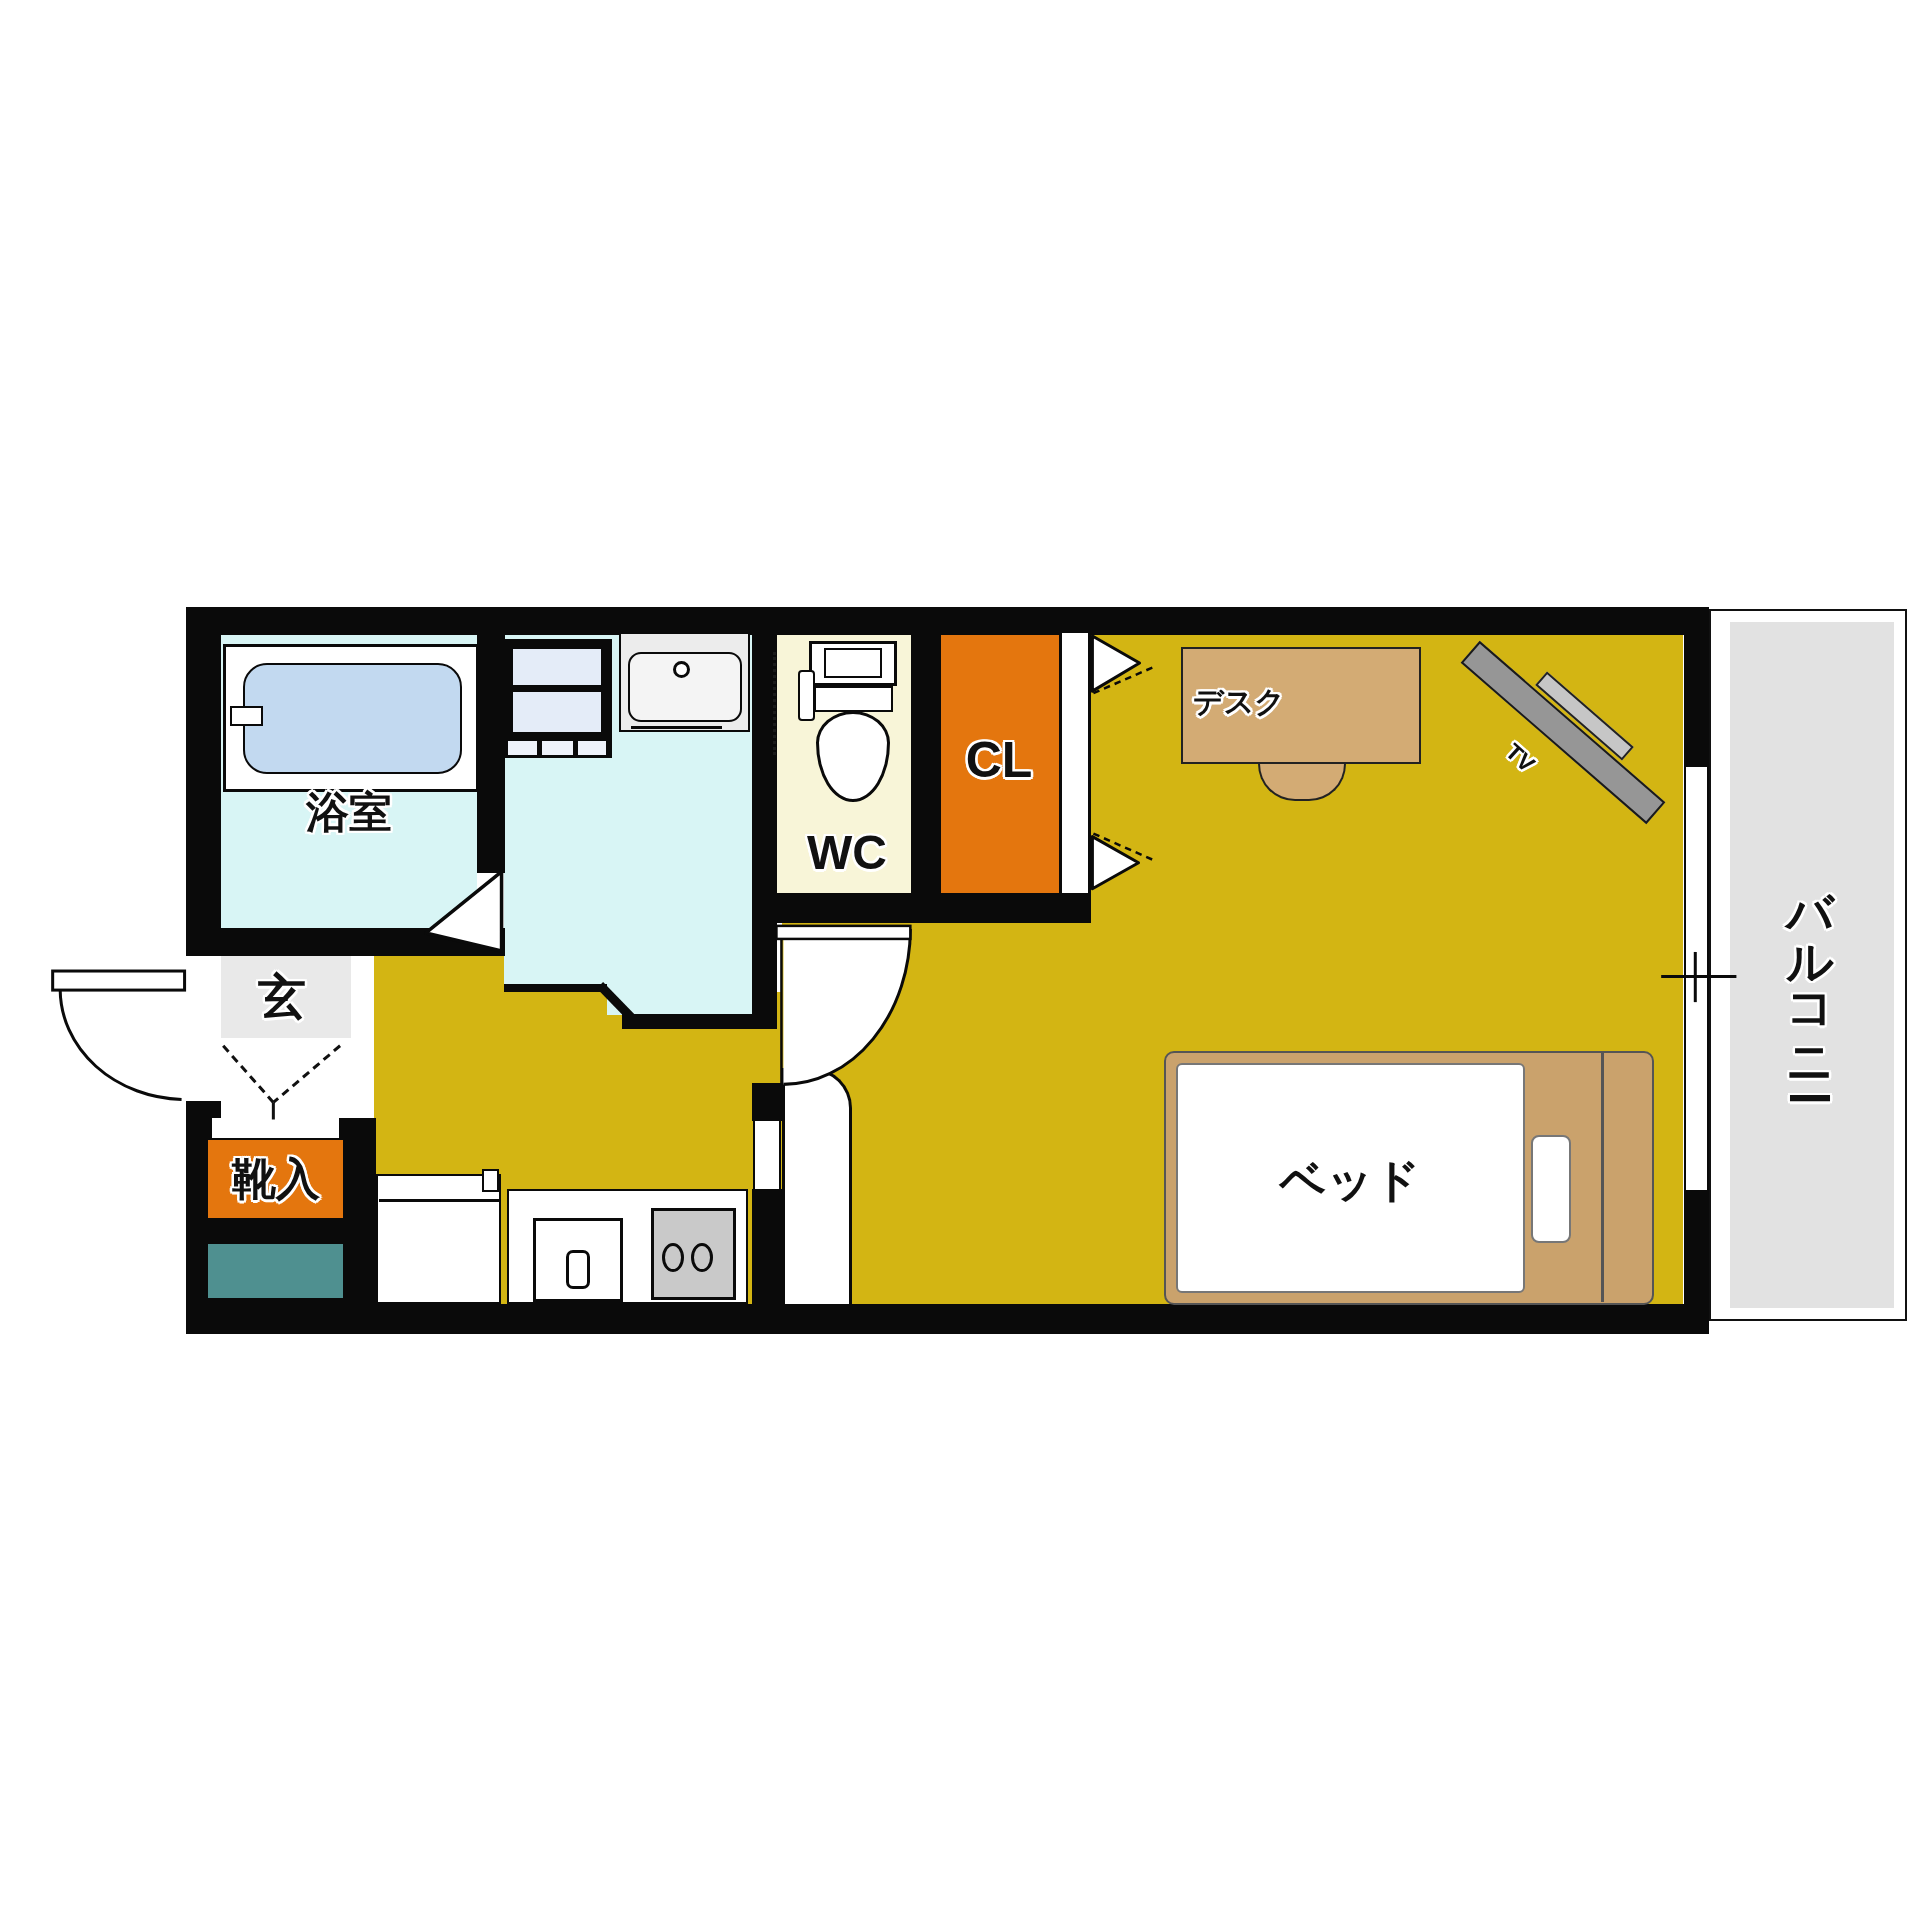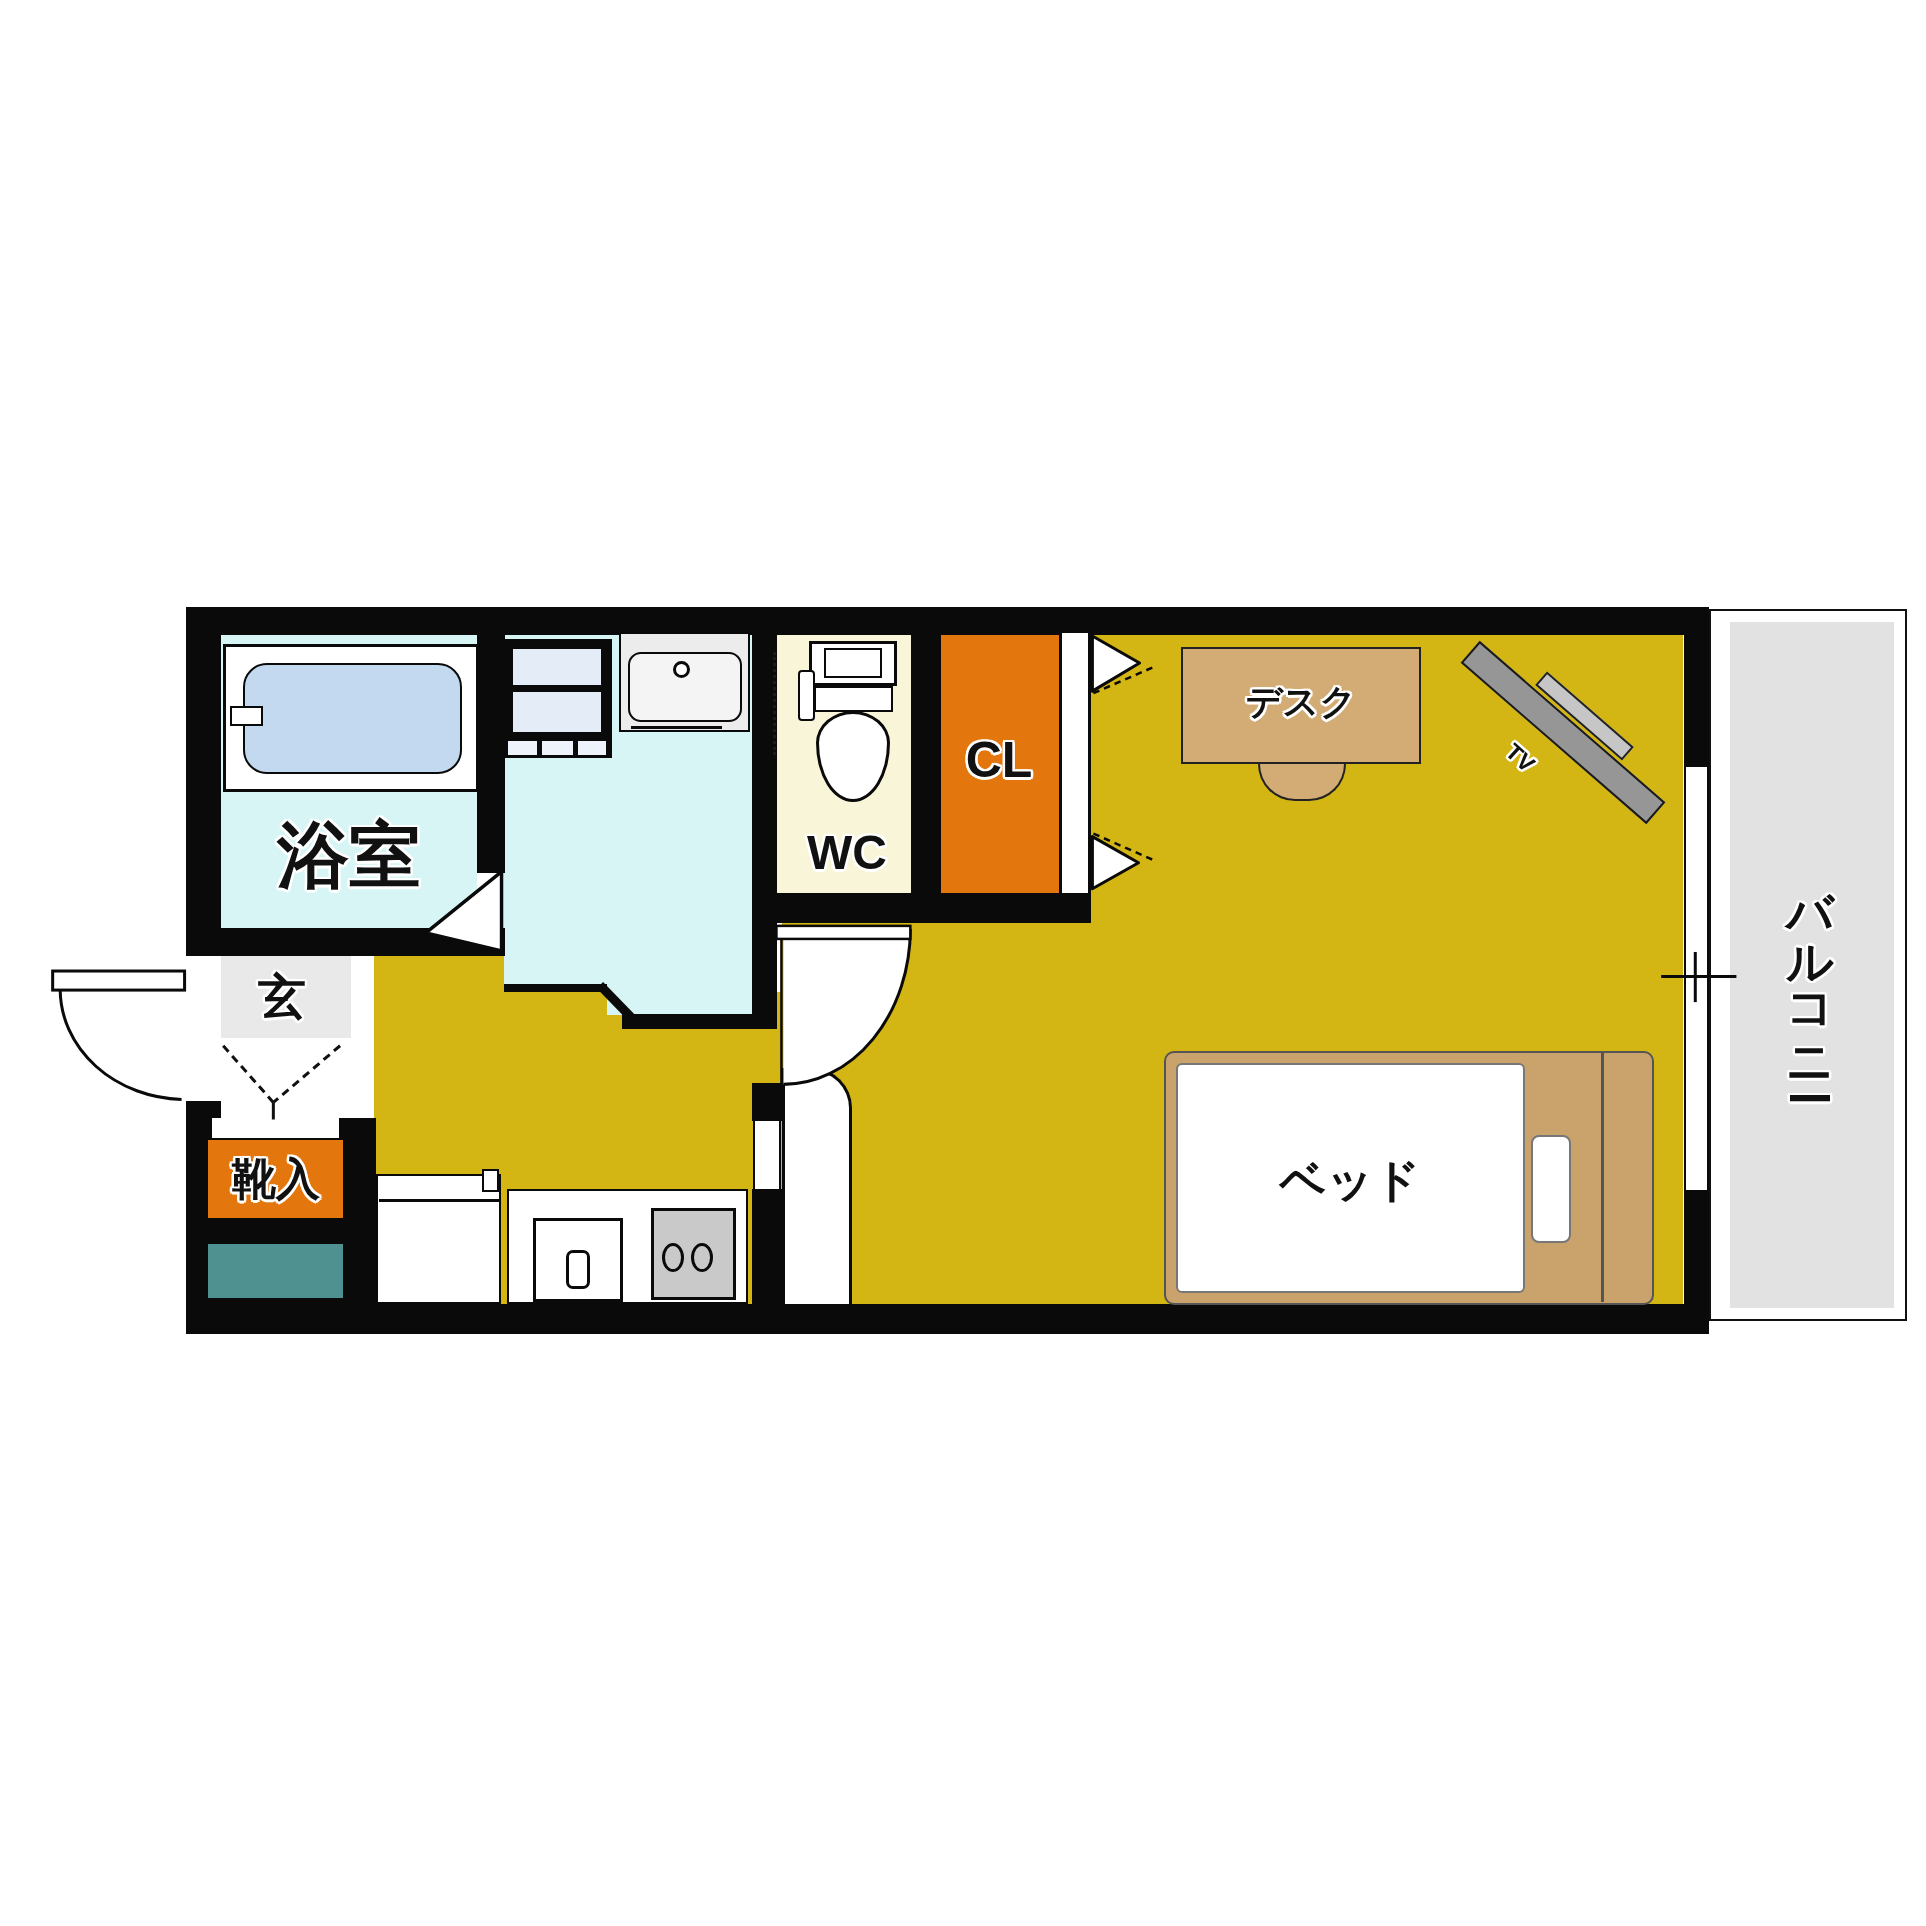--- a/index.html
+++ b/index.html
@@ -139,24 +139,24 @@
 
     <polygon points="2178,1268 2178,1378 2272,1322" fill="#ffffff" stroke="#0a0a0a" stroke-width="6" stroke-linejoin="round"></polygon>
     <line x1="2180" y1="1382" x2="2300" y2="1330" stroke="#0a0a0a" stroke-dasharray="13 10" stroke-width="5"></line>
     <polygon points="2178,1668 2178,1772 2270,1720" fill="#ffffff" stroke="#0a0a0a" stroke-width="6" stroke-linejoin="round"></polygon>
     <line x1="2180" y1="1662" x2="2298" y2="1714" stroke="#0a0a0a" stroke-dasharray="13 10" stroke-width="5"></line>
 
     <line x1="3312" y1="1947" x2="3462" y2="1947" stroke="#0a0a0a" stroke-width="6"></line>
     <line x1="3380" y1="1898" x2="3380" y2="1998" stroke="#0a0a0a" stroke-width="6"></line>
   </svg>
 
-  <div class="label" style="left:349px;top:855px;font-size:72px;">浴室</div>
+  <div class="label" style="left:349px;top:812px;font-size:43px;">浴室</div>
   <div class="label" style="left:847px;top:853px;font-size:48px;">WC</div>
   <div class="label" style="left:999px;top:760px;font-size:50px;">CL</div>
   <div class="label" style="left:282px;top:997px;font-size:48px;">玄</div>
   <div class="label" style="left:276px;top:1179px;font-size:44px;">靴入</div>
-  <div class="label" style="left:1301px;top:702px;font-size:36px;">デスク</div>
+  <div class="label" style="left:1239px;top:702px;font-size:30px;">デスク</div>
   <div class="label" style="left:1520px;top:758px;font-size:23px;transform:translate(-50%,-50%) rotate(42deg);">TV</div>
   <div class="label" style="left:1350px;top:1180px;font-size:46px;">ベッド</div>
   <div class="label vert" style="left:1811px;top:967px;font-size:47px;">バルコニー</div>
 
 </div>
 
 
 </body></html>

